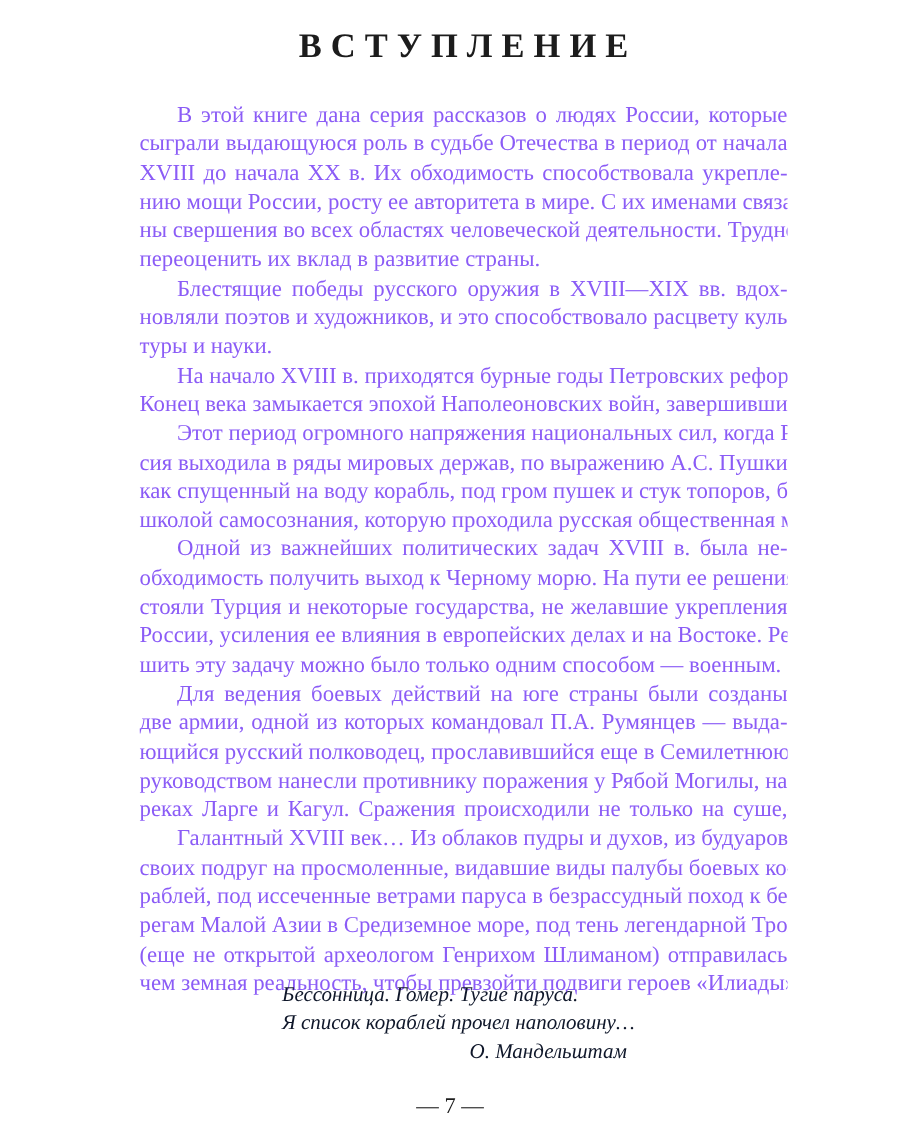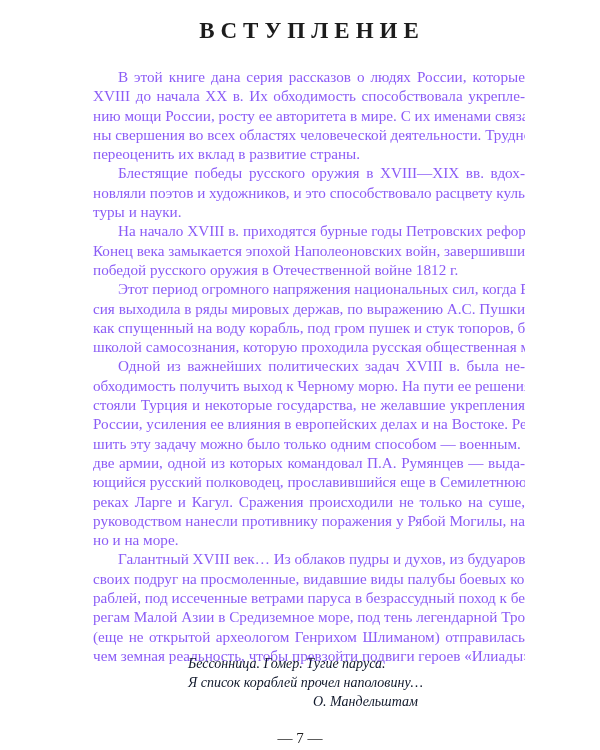--- a/index.html
+++ b/index.html
@@ -90,59 +90,59 @@
 <body>
 
 <div class="page">
 
   <div class="title">ВСТУПЛЕНИЕ</div>
 
   <div class="body-text">
 
     <div>
       <span class="line indent">В этой книге дана серия рассказов о людях России, которые</span>
+      <span class="line">сыграли выдающуюся роль в судьбе Отечества в период от начала</span>
       <span class="line">XVIII до начала XX в. Их обходимость способствовала укрепле-</span>
       <span class="line">нию мощи России, росту ее авторитета в мире. С их именами связа-</span>
       <span class="line">ны свершения во всех областях человеческой деятельности. Трудно</span>
       <span class="line last">переоценить их вклад в развитие страны.</span>
     </div>
 
     <div>
       <span class="line indent">Блестящие победы русского оружия в XVIII—XIX вв. вдох-</span>
       <span class="line">новляли поэтов и художников, и это способствовало расцвету куль-</span>
       <span class="line last">туры и науки.</span>
     </div>
 
     <div>
       <span class="line indent">На начало XVIII в. приходятся бурные годы Петровских реформ.</span>
       <span class="line">Конец века замыкается эпохой Наполеоновских войн, завершившихся</span>
-      <span class="line last">победой русского оружия в Отечественной войне 1812 г.</span>
     </div>
 
     <div>
       <span class="line indent">Этот период огромного напряжения национальных сил, когда Рос-</span>
       <span class="line">сия выходила в ряды мировых держав, по выражению А.С. Пушкина,</span>
       <span class="line">как спущенный на воду корабль, под гром пушек и стук топоров, был той</span>
       <span class="line">школой самосознания, которую проходила русская общественная мысль.</span>
     </div>
 
     <div>
       <span class="line indent">Одной из важнейших политических задач XVIII в. была не-</span>
       <span class="line">обходимость получить выход к Черному морю. На пути ее решения</span>
       <span class="line">стояли Турция и некоторые государства, не желавшие укрепления</span>
       <span class="line">России, усиления ее влияния в европейских делах и на Востоке. Ре-</span>
       <span class="line last">шить эту задачу можно было только одним способом — военным.</span>
     </div>
 
     <div>
+      <span class="line indent">Для ведения боевых действий на юге страны были созданы</span>
       <span class="line">две армии, одной из которых командовал П.А. Румянцев — выда-</span>
       <span class="line">ющийся русский полководец, прославившийся еще в Семилетнюю</span>
+      <span class="line">руководством нанесли противнику поражения у Рябой Могилы, на</span>
       <span class="line">реках Ларге и Кагул. Сражения происходили не только на суше,</span>
-      <span class="line">руководством нанесли противнику поражения у Рябой Могилы, на</span>
-      <span class="line last">но и на море.</span>
     </div>
 
     <div>
       <span class="line indent">Галантный XVIII век… Из облаков пудры и духов, из будуаров</span>
       <span class="line">своих подруг на просмоленные, видавшие виды палубы боевых ко-</span>
       <span class="line">раблей, под иссеченные ветрами паруса в безрассудный поход к бе-</span>
       <span class="line">регам Малой Азии в Средиземное море, под тень легендарной Трои</span>
       <span class="line">(еще не открытой археологом Генрихом Шлиманом) отправилась</span>
       <span class="line last">чем земная реальность, чтобы превзойти подвиги героев «Илиады».</span>
     </div>

